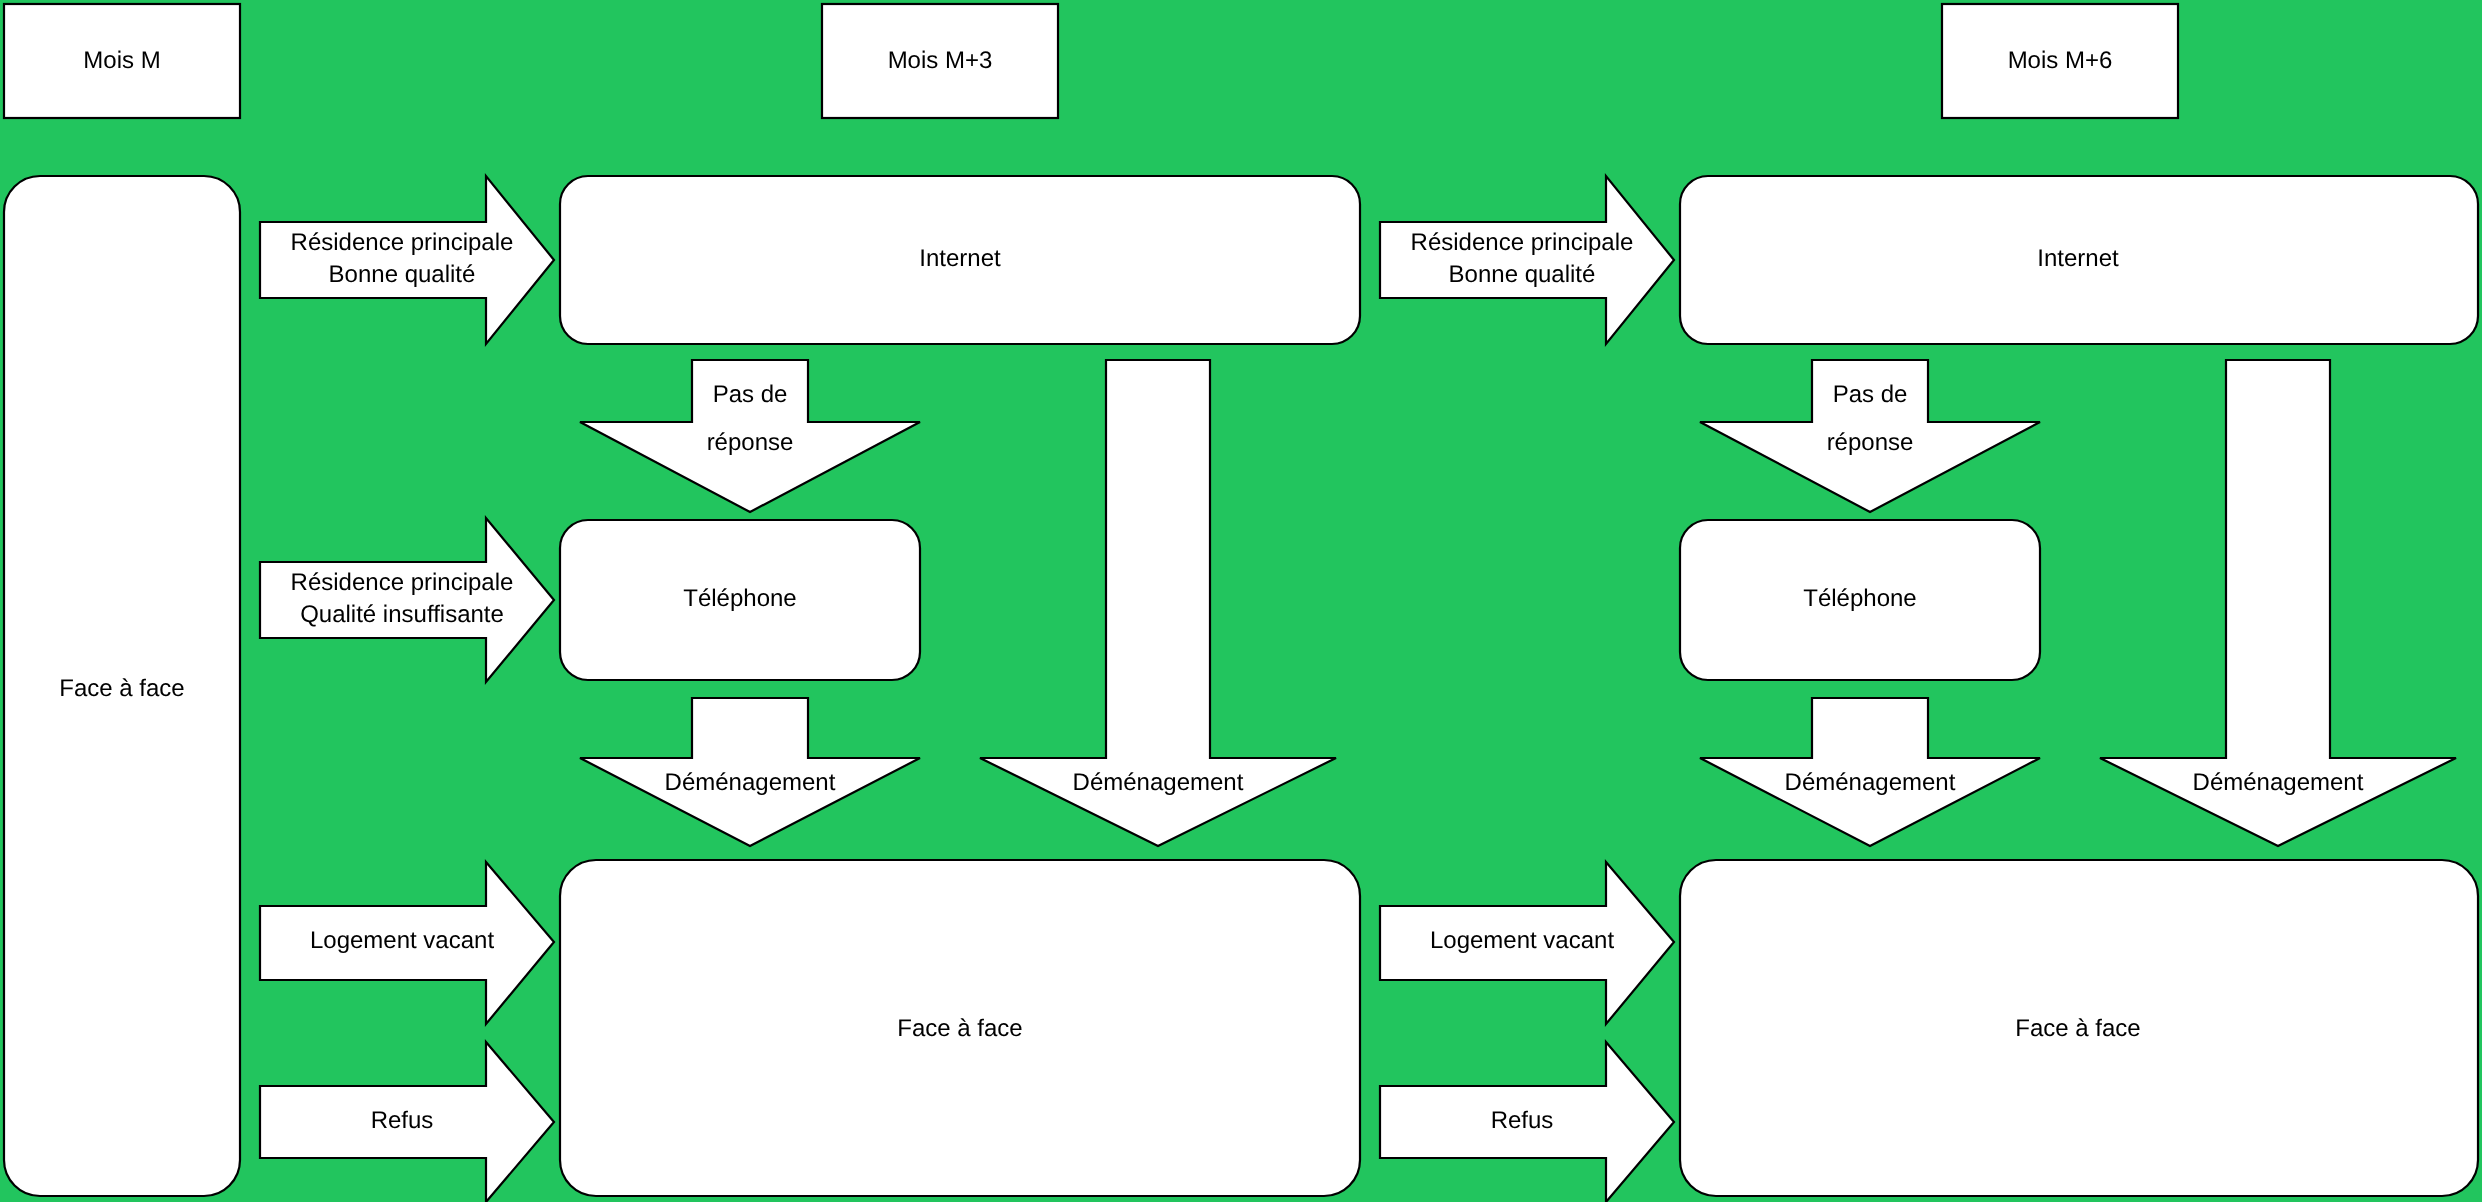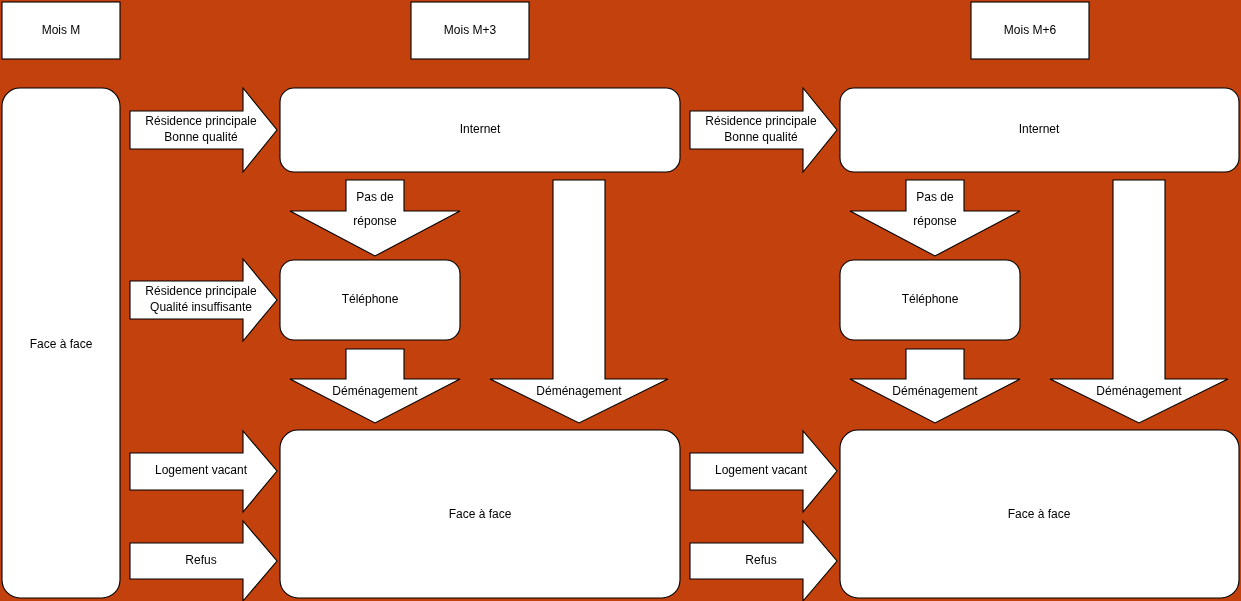--- a/index.html
+++ b/index.html
@@ -7,21 +7,21 @@
     padding: 0;
     background: #ffffff;
   }
   body {
     font-family: "Liberation Sans", sans-serif;
   }
   #diagram-root {
     position: relative;
     width: 1241px;
     height: 601px;
-    background: #c2410c;
+    background: #22c55e;
     overflow: hidden;
   }
   svg.layer {
     position: absolute;
     left: 0;
     top: 0;
     width: 1241px;
     height: 601px;
   }
   .shape-stroke {

